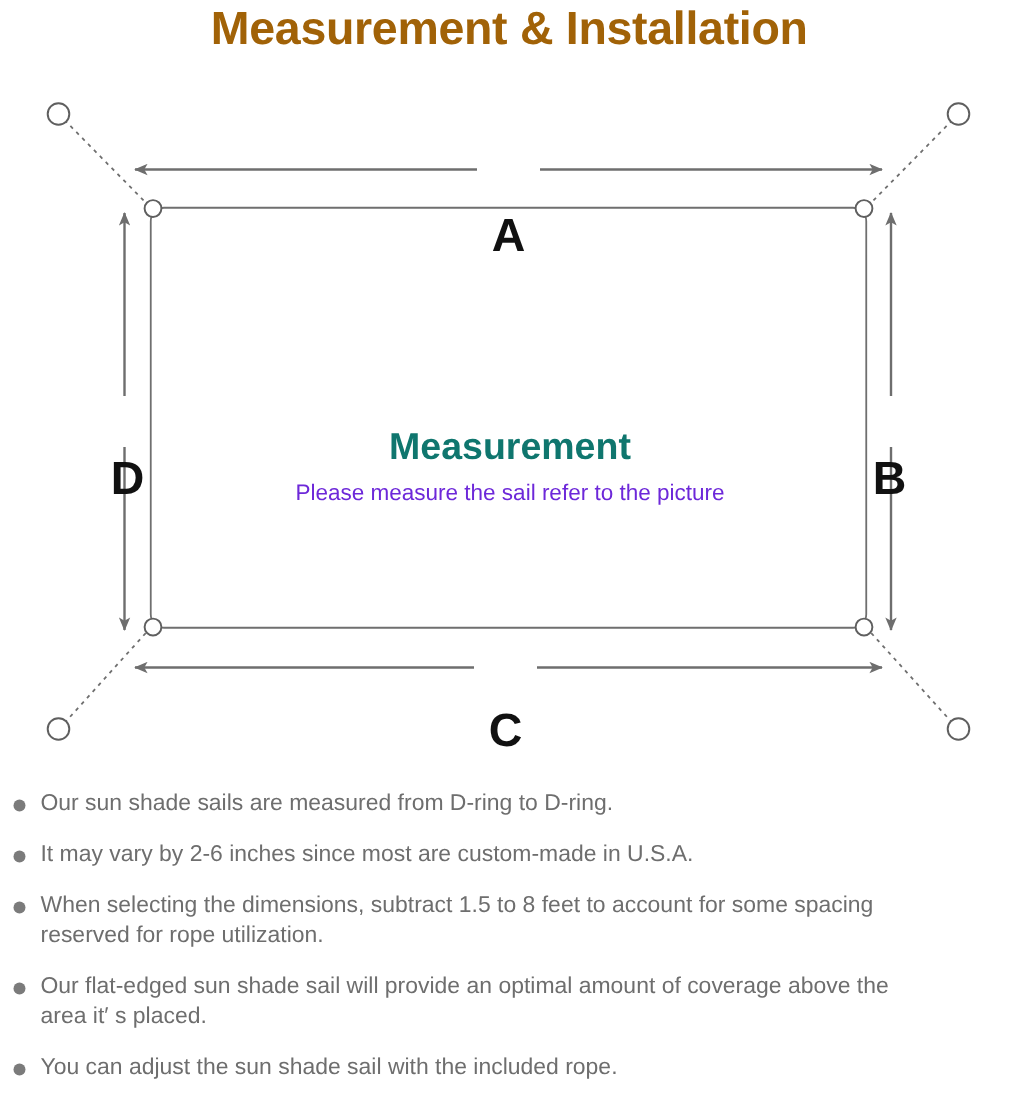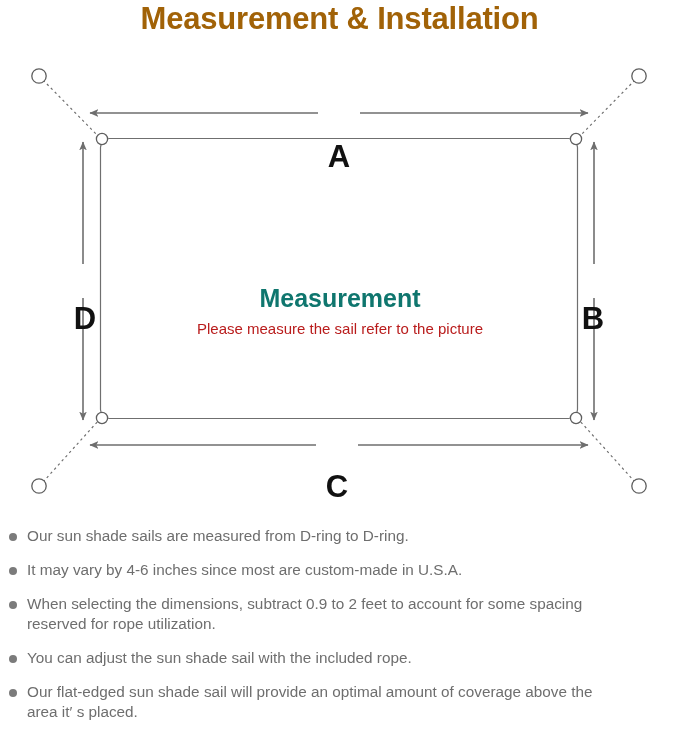--- a/index.html
+++ b/index.html
@@ -71,21 +71,21 @@
     white-space: nowrap;
   }
   .center-sub {
     position: absolute;
     left: 100px;
     top: 274px;
     width: 480px;
     text-align: center;
     font-size: 15px;
     font-weight: normal;
-    color: #b91c1c;
+    color: #6d28d9;
     white-space: nowrap;
   }
 
   
   .notes {
     position: absolute;
     left: 0px;
     top: 526px;
     width: 606px;
   }
@@ -163,27 +163,27 @@
   <div class="center-sub">Please measure the sail refer to the picture</div>
 </div>
 
 <div class="notes">
   <div class="note">
     <span class="bullet"></span>
     <span class="note-text">Our sun shade sails are measured from D-ring to D-ring.</span>
   </div>
   <div class="note">
     <span class="bullet"></span>
-    <span class="note-text">It may vary by 4-6 inches since most are custom-made in U.S.A.</span>
+    <span class="note-text">It may vary by 2-6 inches since most are custom-made in U.S.A.</span>
   </div>
   <div class="note">
     <span class="bullet"></span>
-    <span class="note-text">When selecting the dimensions, subtract 0.9 to 2 feet to account for some spacing reserved for rope utilization.</span>
+    <span class="note-text">When selecting the dimensions, subtract 1.5 to 8 feet to account for some spacing reserved for rope utilization.</span>
+  </div>
+  <div class="note">
+    <span class="bullet"></span>
+    <span class="note-text">Our flat-edged sun shade sail will provide an optimal amount of coverage above the area it′ s placed.</span>
   </div>
   <div class="note">
     <span class="bullet"></span>
     <span class="note-text">You can adjust the sun shade sail with the included rope.</span>
   </div>
-  <div class="note">
-    <span class="bullet"></span>
-    <span class="note-text">Our flat-edged sun shade sail will provide an optimal amount of coverage above the area it′ s placed.</span>
-  </div>
 </div>
 
 </body></html>

